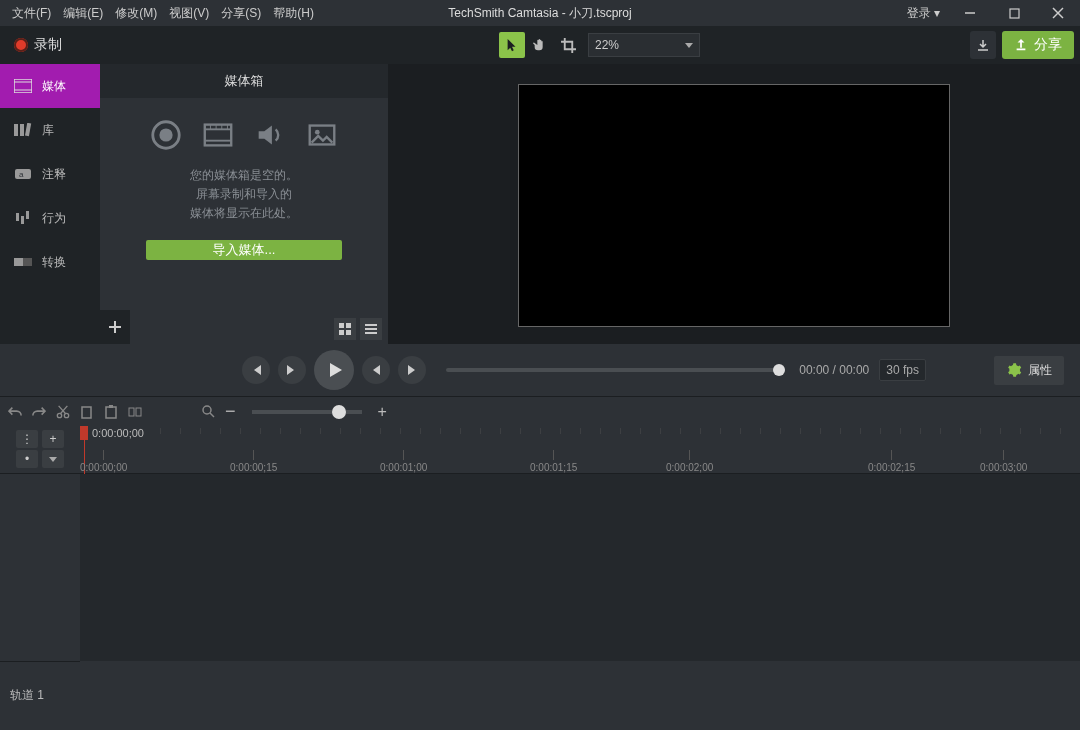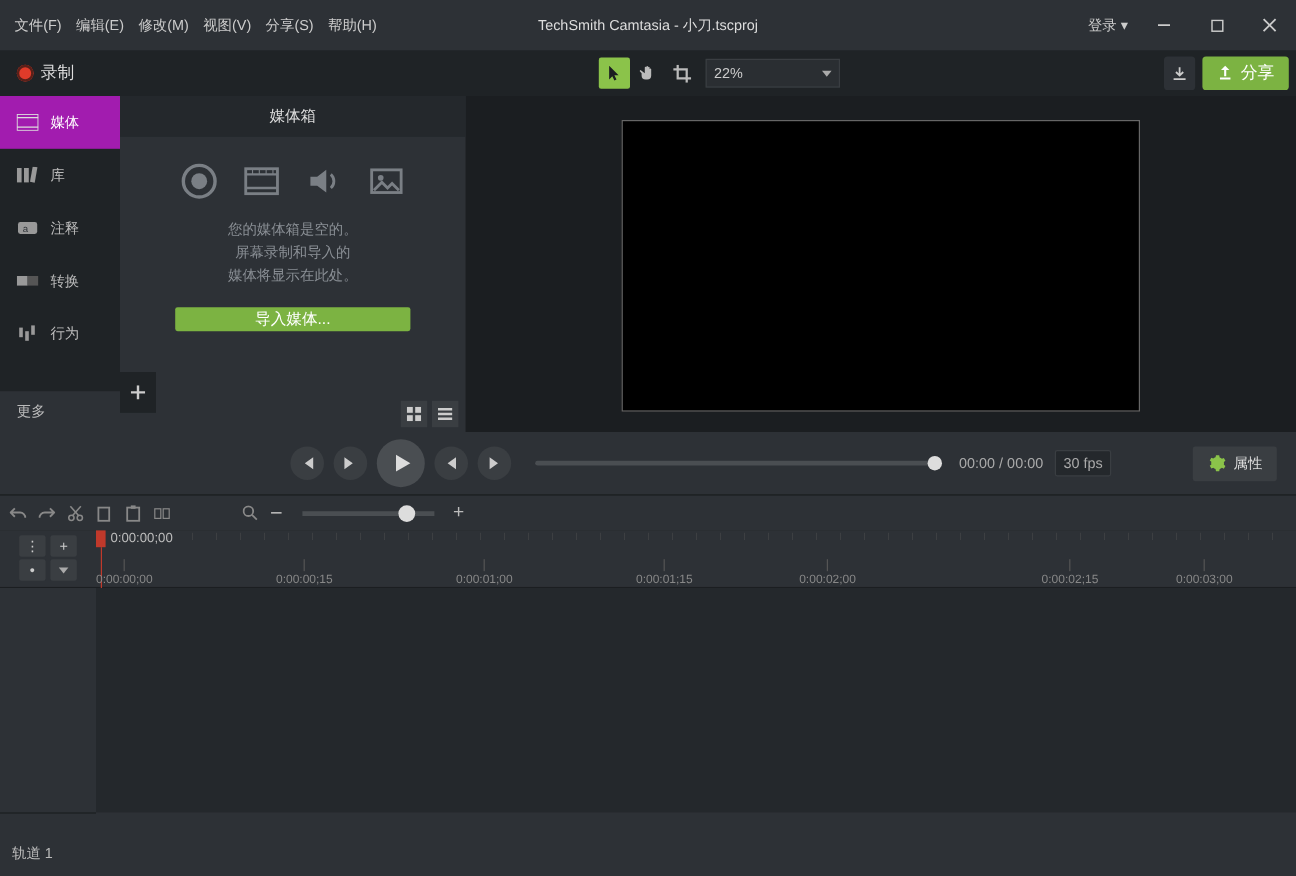--- a/index.html
+++ b/index.html
@@ -1,19 +1,19 @@
 <!DOCTYPE html>
 <html><head>
 <meta charset="utf-8">
 <style>
 * { margin:0; padding:0; box-sizing:border-box; font-family:"Microsoft YaHei",Arial,sans-serif; user-select:none; }
 body { width:1080px; height:730px; background:#1b1e21; color:#ccc; overflow:hidden; font-size:12px; }
 
 
-.menubar { height:42px; background:#2d3136; display:flex; align-items:center; padding:0 6px; position:relative; }
+.menubar { height:26px; background:#2d3136; display:flex; align-items:center; padding:0 6px; position:relative; }
 .menubar .mi { padding:0 6px; line-height:26px; color:#ccc; cursor:default; font-size:12px; }
 .menubar .title { position:absolute; left:50%; transform:translateX(-50%); color:#ddd; }
 .menubar .right { position:absolute; right:0; display:flex; align-items:center; }
 .menubar .login { padding:0 8px; line-height:26px; }
 .wbtn { width:44px; height:26px; display:flex; align-items:center; justify-content:center; color:#ccc; }
 
 
 .toolbar { height:38px; background:#1f2326; display:flex; align-items:center; padding:0 6px; }
 .recbtn { display:flex; align-items:center; gap:6px; padding:0 8px; height:28px; }
 .recbtn .dot { width:14px; height:14px; border-radius:50%; background:#e03b2a; box-shadow:0 0 0 2px #5a2019 inset; }
@@ -188,39 +188,36 @@
           <svg width="18" height="14">
             <rect x="1" y="2" width="16" height="10" rx="2" fill="#999"></rect>
             <text x="5" y="10" font-size="8" fill="#2d3136">a</text>
           </svg>
         </span>
       <span>注释</span>
     </div>
     <div class="sitem">
       <span class="ic">
           <svg width="18" height="14">
-            <rect x="0" y="3" width="9" height="8" fill="#999"></rect>
-            <rect x="9" y="3" width="9" height="8" fill="#555"></rect>
+            <rect x="2" y="2" width="3" height="8" fill="#999"></rect>
+            <rect x="7" y="5" width="3" height="8" fill="#999"></rect>
+            <rect x="12" y="0" width="3" height="8" fill="#999"></rect>
           </svg>
         </span>
-      <span>转换</span>
+      <span>行为</span>
     </div>
     <div class="sitem">
       <span class="ic">
           <svg width="18" height="14">
-            <rect x="2" y="2" width="3" height="8" fill="#999"></rect>
-            <rect x="7" y="5" width="3" height="8" fill="#999"></rect>
-            <rect x="12" y="0" width="3" height="8" fill="#999"></rect>
+            <rect x="0" y="3" width="9" height="8" fill="#999"></rect>
+            <rect x="9" y="3" width="9" height="8" fill="#555"></rect>
           </svg>
         </span>
-      <span>行为</span>
-    </div>
-    <div class="more">
-        <span>更多</span>
-      </div>
+      <span>转换</span>
+    </div>
   </div>
 
   <div class="panel">
     <div class="plusbox plusnext" style="position:absolute; left:0; bottom:0; background:#2d3136; width:30px; height:34px;"></div>
     <div class="phdr">媒体箱</div>
     <div class="pbody">
       <div class="icons-row">
         <svg viewBox="0 0 36 36">
             <circle cx="18" cy="18" r="14" fill="none" stroke="#7a7f85" stroke-width="3"></circle>
             <circle cx="18" cy="18" r="7" fill="#7a7f85"></circle>

